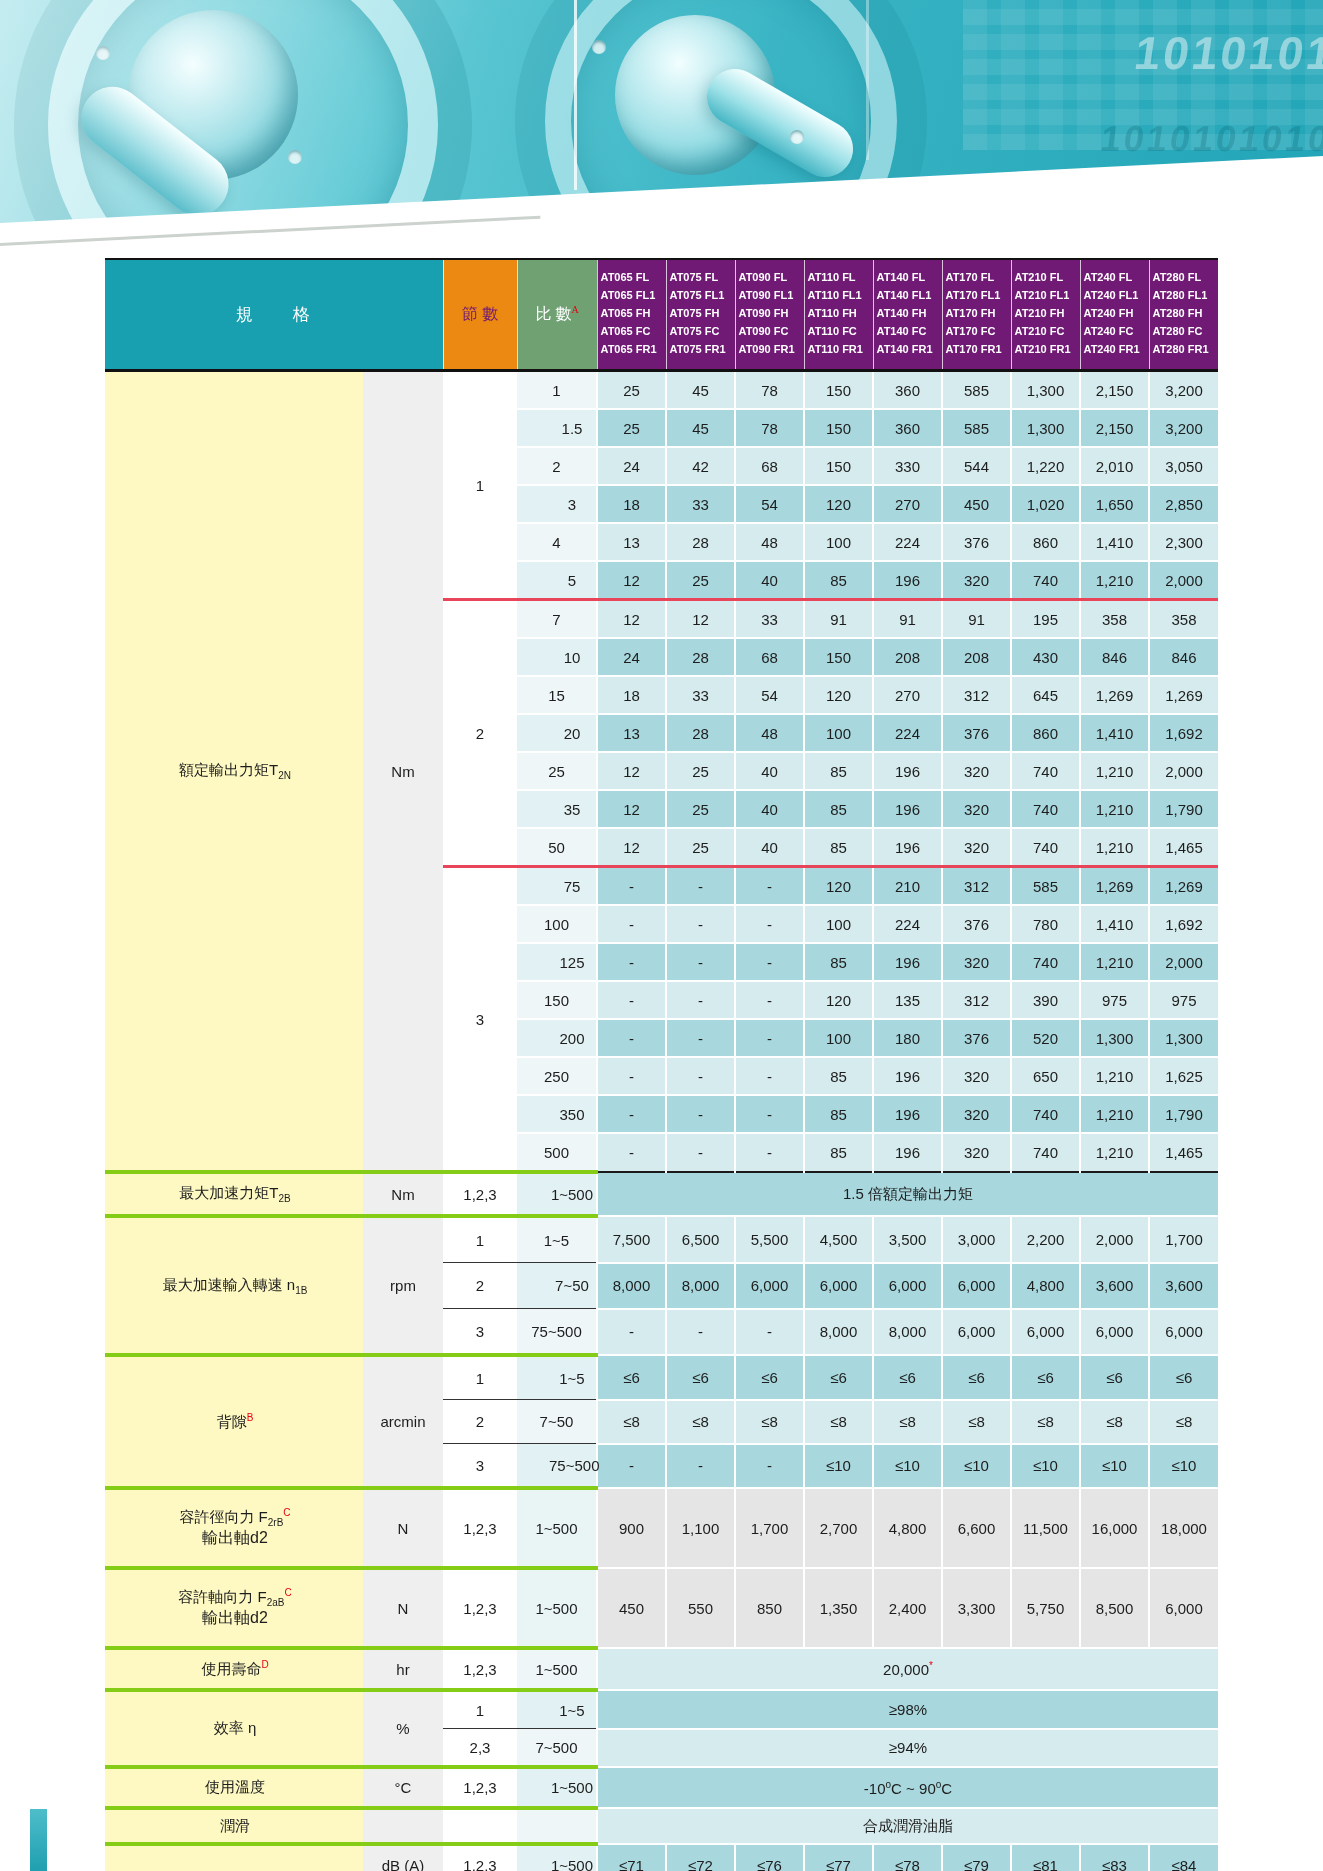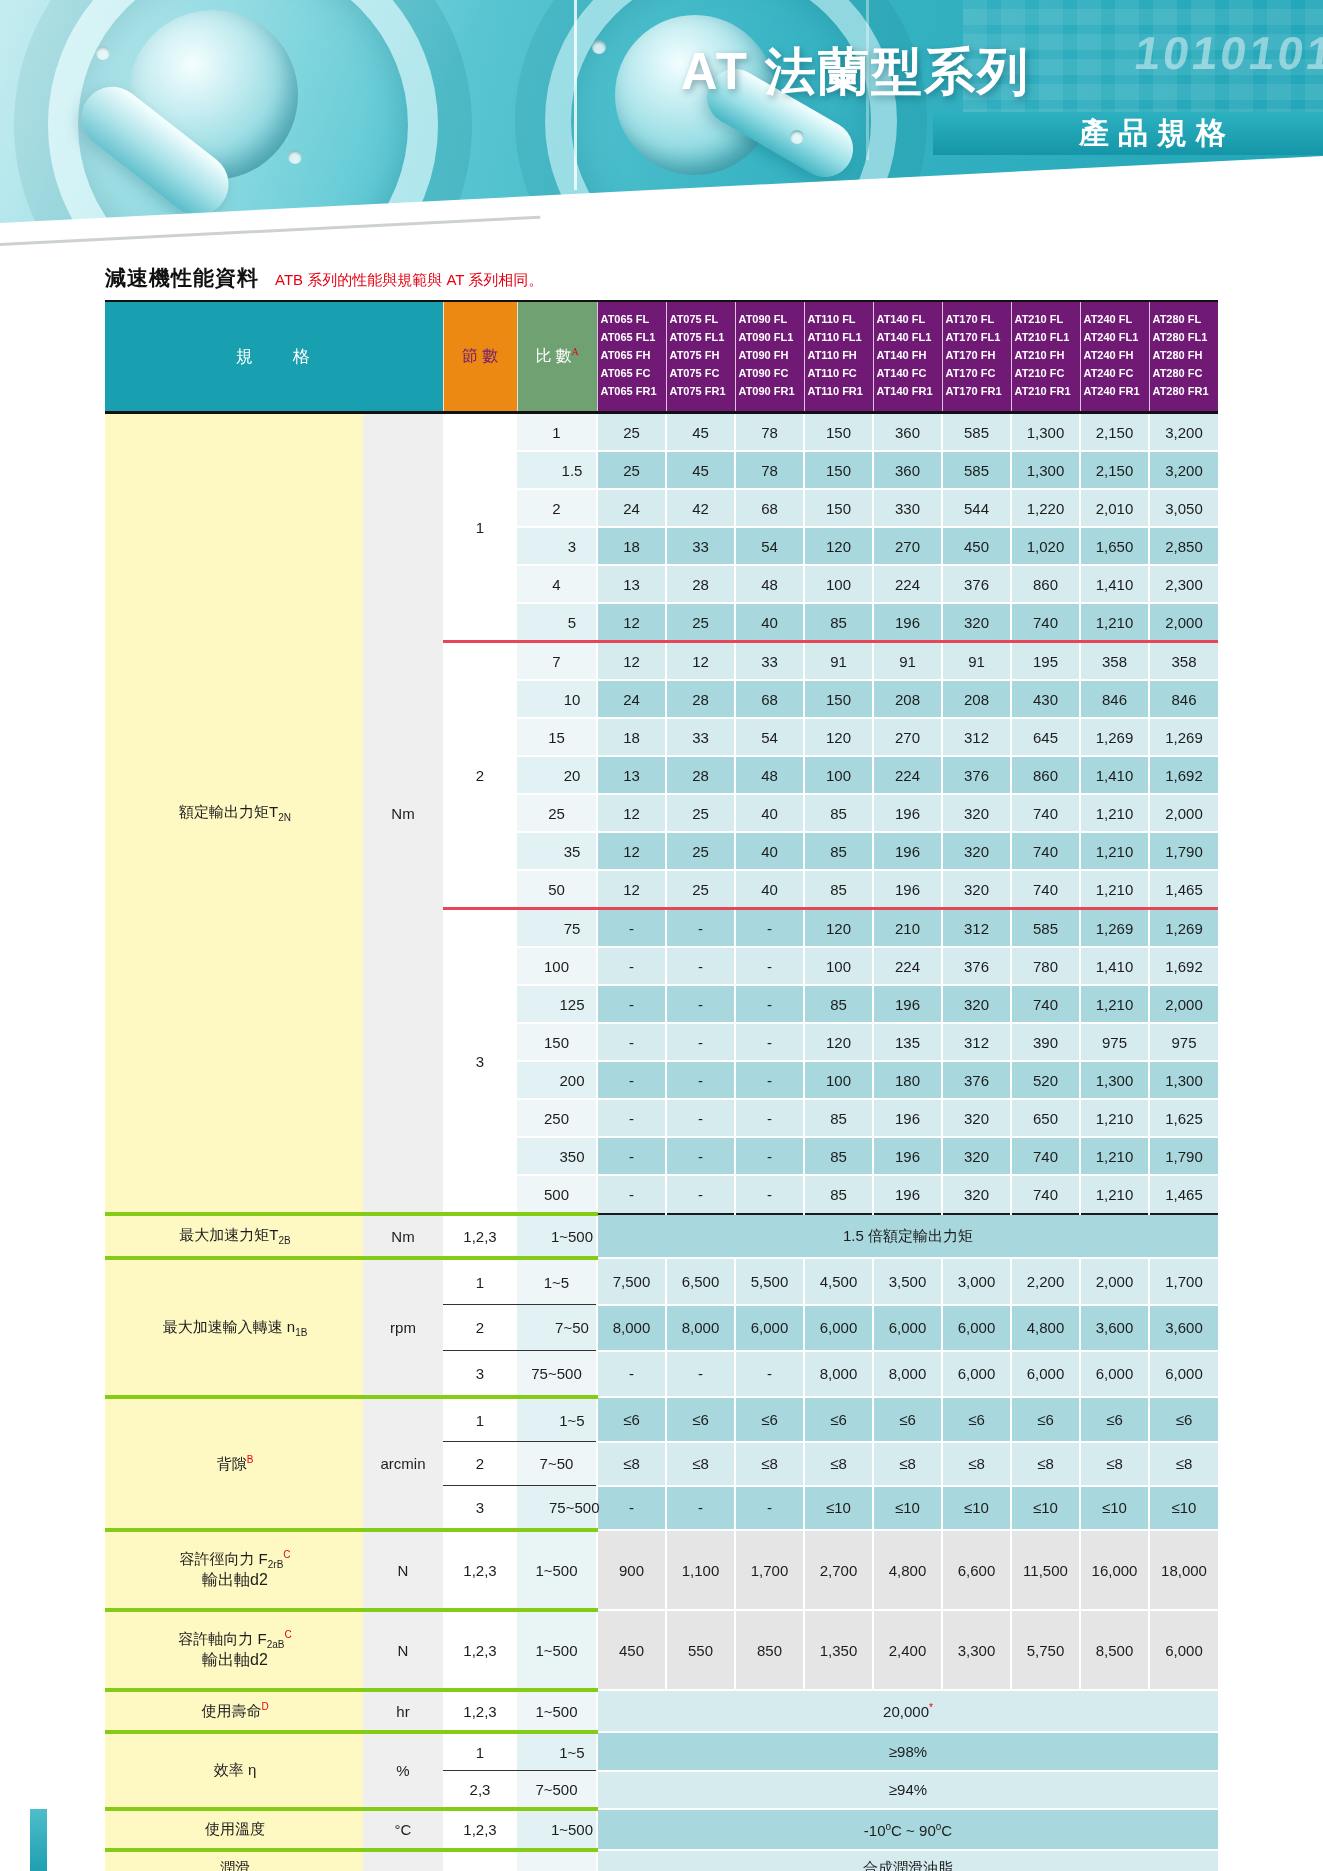--- a/index.html
+++ b/index.html
@@ -107,32 +107,24 @@
       <div class="bolt" style="left:96px;top:46px;"></div>
       <div class="bolt" style="left:288px;top:150px;"></div>
       <div class="bolt" style="left:592px;top:40px;"></div>
       <div class="bolt" style="left:790px;top:130px;"></div>
       <div class="vline" style="left:574px;height:190px;"></div>
       <div class="vline" style="left:866px;height:160px;opacity:.45;"></div>
       <div class="sweep"></div>
       <div class="binary b1">1010101</div>
       <div class="binary b2">1010101010</div>
       <div class="binary b3">10101010101</div>
-      <div class="banner-title">AT 法蘭型系列</div>
-      <div class="subtitle-bar">
-        <span class="txt">產品規格</span>
-      </div>
       <div class="swoosh"></div>
     </div>
   </div>
 
-  <div class="section-head">
-    <span class="section-title">減速機性能資料</span>
-    <span class="section-note">ATB 系列的性能與規範與 AT 系列相同。</span>
-  </div>
 
   <table class="spec-table">
     <colgroup>
       <col style="width:258px">
         <col style="width:80px">
         <col style="width:74px">
         <col style="width:80px">
       <col style="width:69px">
         <col style="width:69px">
         <col style="width:69px">

